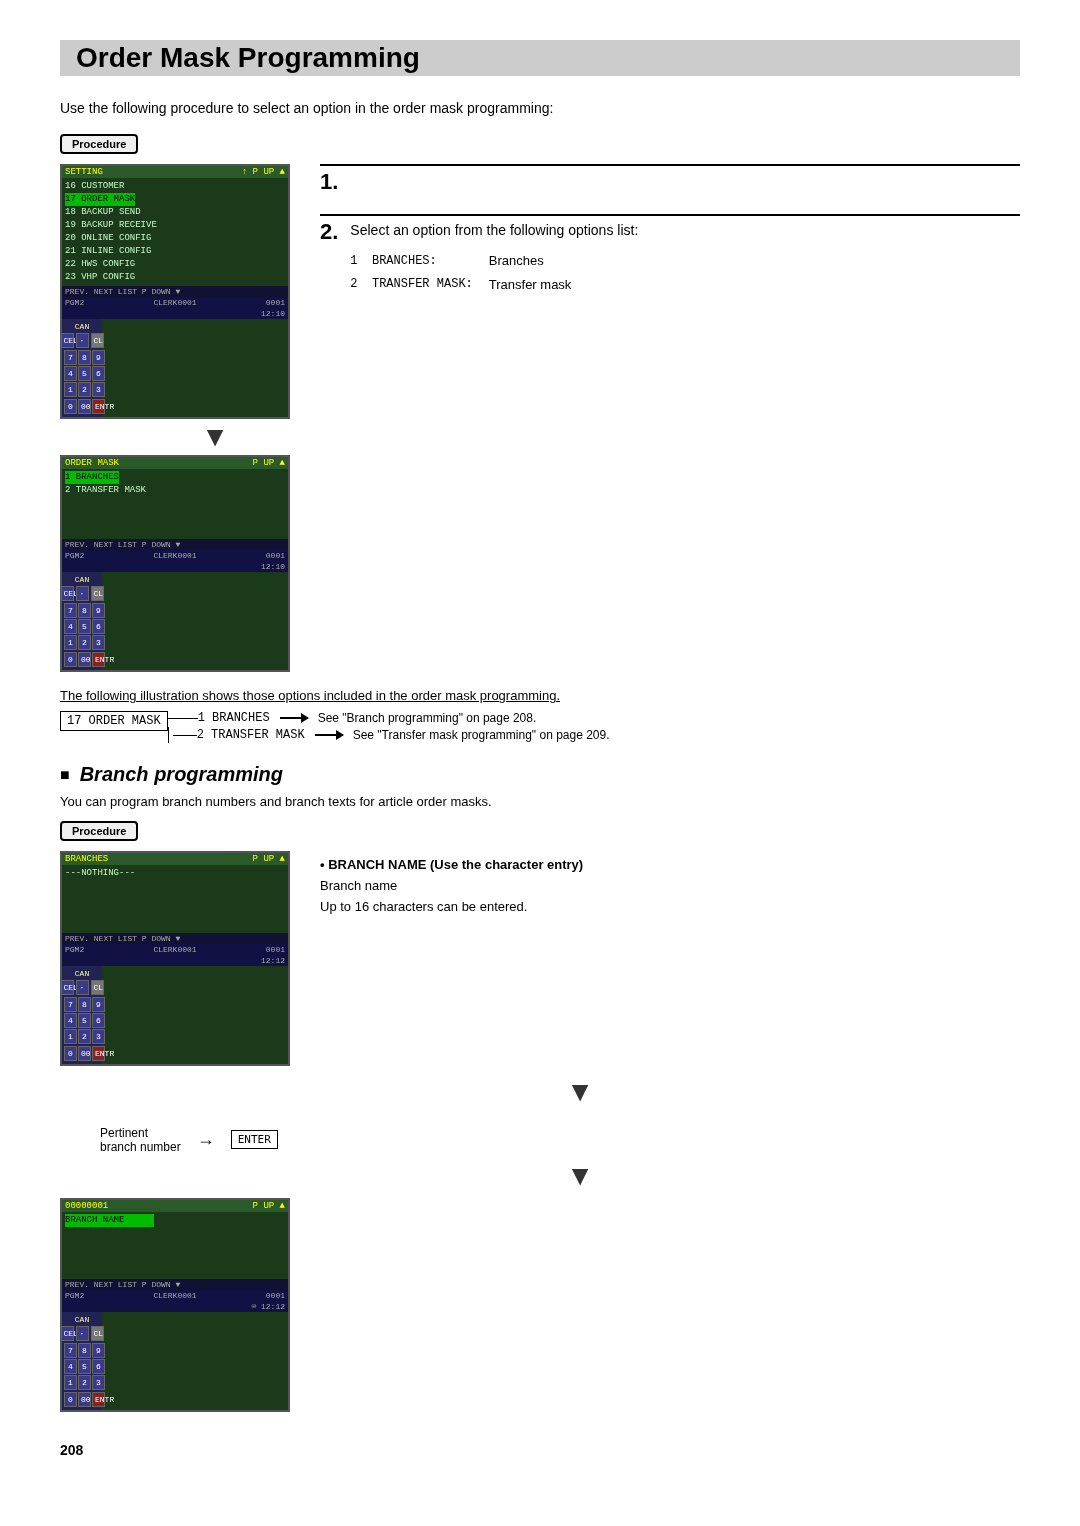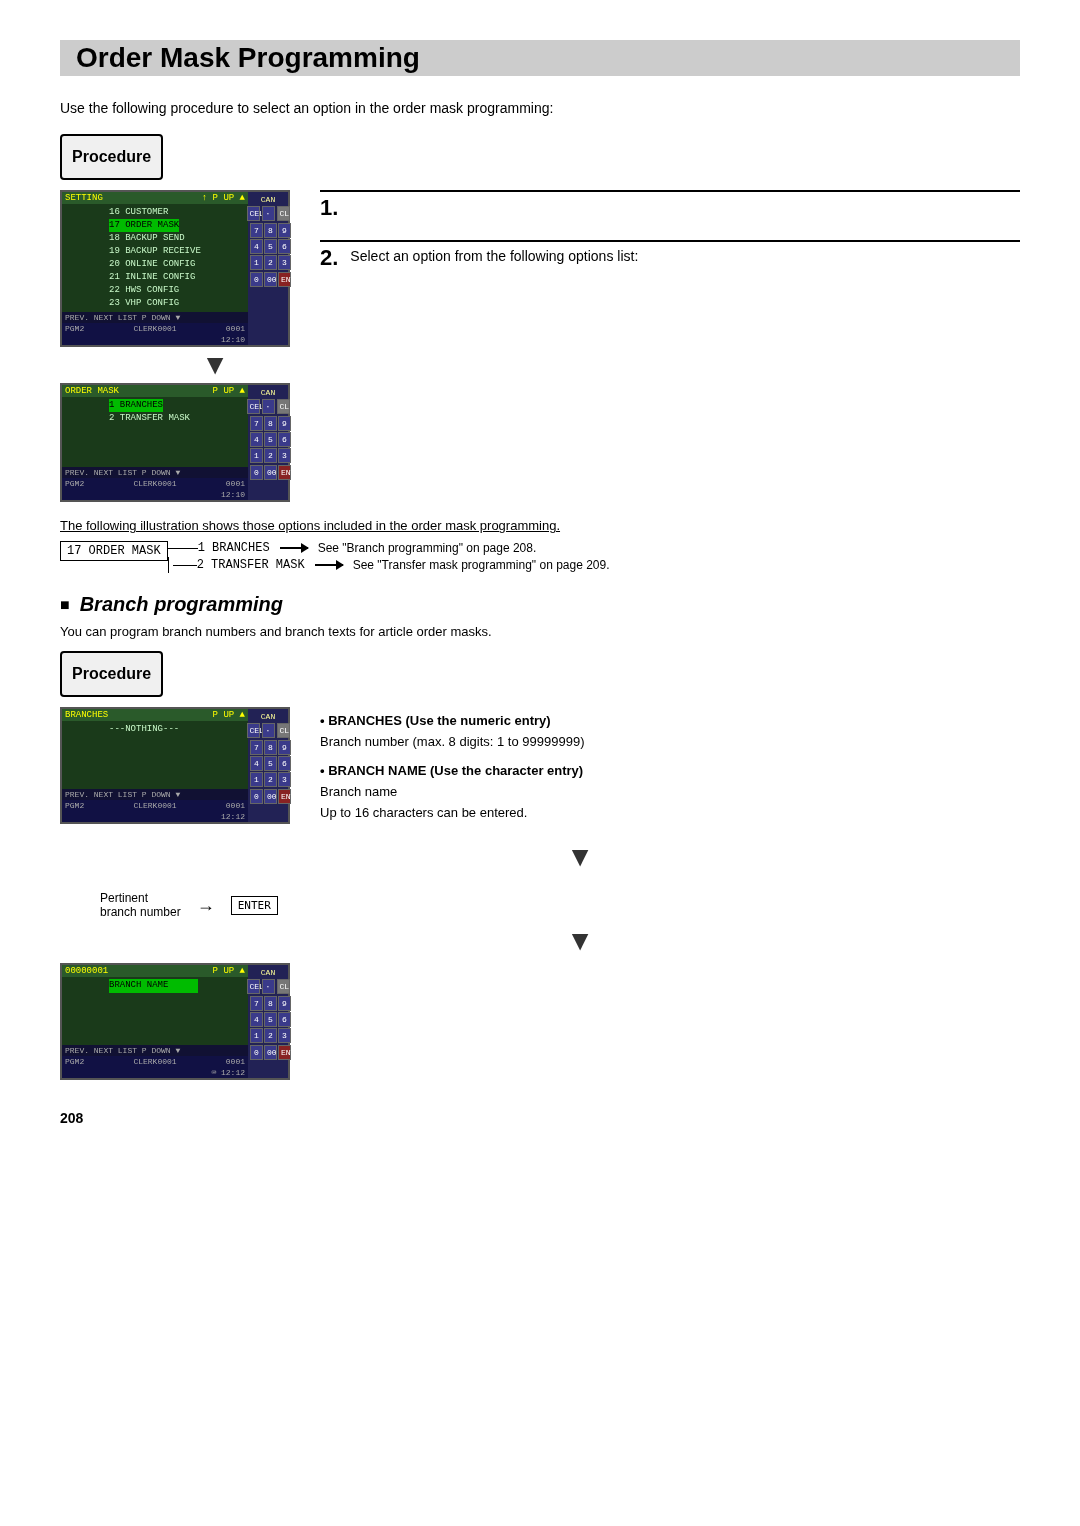--- a/index.html
+++ b/index.html
@@ -26,23 +26,23 @@
     .intro-text {
       margin-bottom: 18px;
       font-size: 14px;
     }
 
     
     .procedure-box {
       display: inline-block;
       border: 2px solid #000;
       border-radius: 4px;
-      padding: 12px 10px;
+      padding: 2px 10px;
       font-weight: bold;
-      font-size: 16px;
+      font-size: 11px;
       margin-bottom: 10px;
       background: #f0f0f0;
     }
 
     
     .arrow-down {
       text-align: center;
       font-size: 28px;
       color: #333;
       margin: 4px 0 4px 80px;
@@ -170,20 +170,21 @@
     .screen-combined {
       display: flex;
       width: 230px;
       flex-shrink: 0;
       border: 2px solid #555;
       background: #1a3a1a;
       font-family: 'Courier New', monospace;
       font-size: 9px;
       color: #c8f8c8;
       position: relative;
+      flex-direction: column;
     }
 
     .screen-main {
       flex: 1;
       display: flex;
       flex-direction: column;
     }
 
     .sc-header {
       background: #2a5a2a;
@@ -192,21 +193,20 @@
       font-size: 9px;
       display: flex;
       justify-content: space-between;
     }
 
     .sc-body {
       padding: 2px 3px;
       flex: 1;
       font-size: 9px;
       line-height: 1.45;
-      margin-left: 44px;
     }
 
     .sc-highlight {
       background: #00bb00;
       color: #000;
       display: inline-block;
     }
 
     .sc-footer {
       background: #111133;
@@ -421,20 +421,34 @@
         <span class="step-number">1.</span>
       </div>
     </div>
 
     <div>
       <div class="step-header-line"></div>
       <div style="display:flex; align-items:flex-start; gap:6px;">
         <span class="step-number">2.</span>
         <div class="step-text">
           <div>Select an option from the following options list:</div>
+          <div class="options-list">
+            <table>
+              <tbody>
+                  <tr>
+                <td class="option-label">1 &nbsp;BRANCHES:</td>
+                <td class="option-value">Branches</td>
+              </tr>
+              <tr>
+                <td class="option-label">2 &nbsp;TRANSFER MASK:</td>
+                <td class="option-value">Transfer mask</td>
+              </tr>
+            </tbody>
+              </table>
+          </div>
         </div>
       </div>
     </div>
 
   </div>
 </div>
 
 
 <p class="illustration-text">The following illustration shows those options included in the order mask programming.</p>
 
@@ -522,24 +536,20 @@
       <div class="kp-zero-row">
         <div class="kp-btn">0</div>
         <div class="kp-btn">00</div>
         <div class="kp-btn entr">ENTR</div>
       </div>
     </div>
   </div>
 
   <div class="bullet-info" style="padding-top:4px;">
     <div class="bullet-item">
-      <strong>• <span>BRANCHES (Use the numeric entry)</span></strong><br>
-      <span class="bullet-item-sub">Branch number (max. 8 digits: 1 to 99999999)</span>
-    </div>
-    <div class="bullet-item">
       <strong>• <span>BRANCH NAME (Use the character entry)</span></strong><br>
       <span class="bullet-item-sub">Branch name</span><br>
       <span class="bullet-item-sub">Up to 16 characters can be entered.</span>
     </div>
   </div>
 
 </div>
 
 
 <div class="arrow-down">▼</div>

